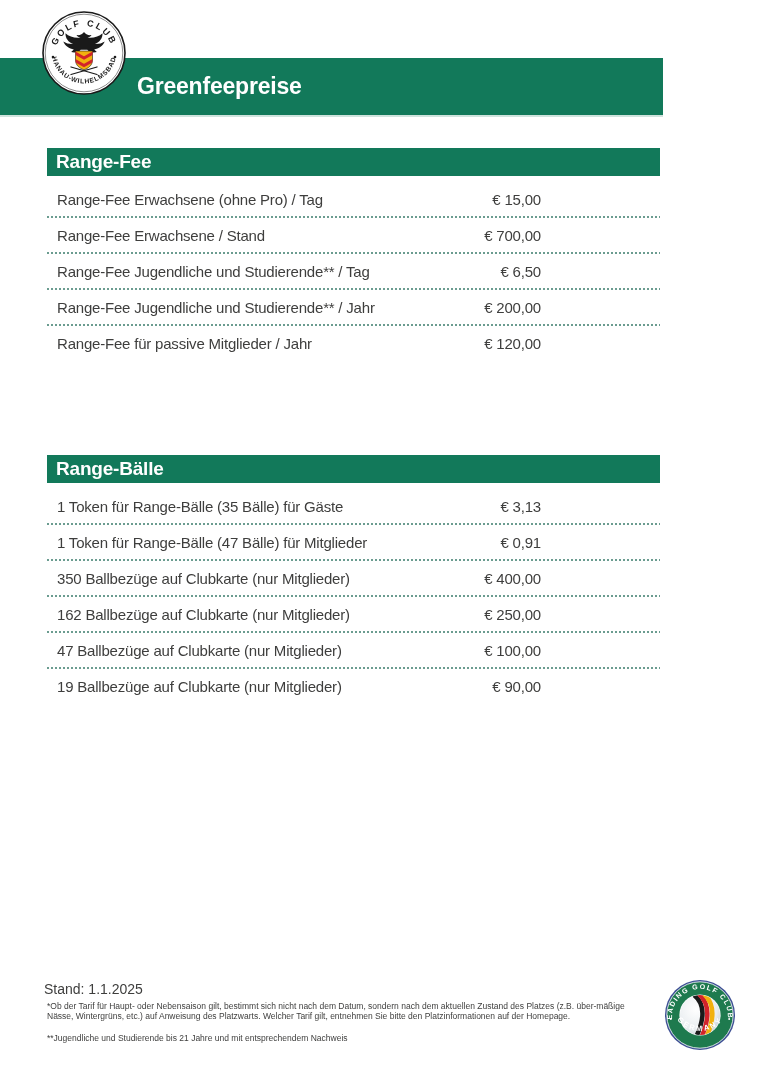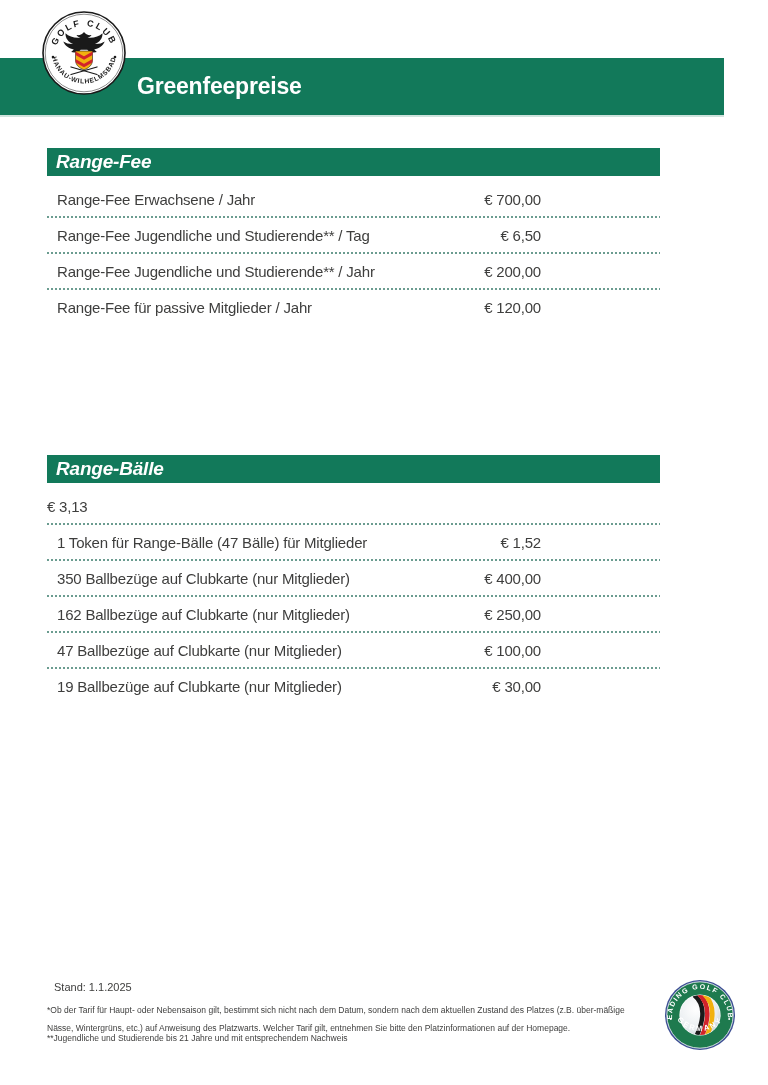--- a/index.html
+++ b/index.html
@@ -7,62 +7,62 @@
     position:relative;
     width:768px;height:1085px;
     background:#ffffff;
     margin:0 auto;
     overflow:hidden;
     font-family:"Liberation Sans",sans-serif;
     color:#3e3e3d;
   }
   
   .header-band{
-    position:absolute;left:0;top:58px;width:724px;height:57px;
+    position:absolute;left:0;top:58px;width:663px;height:57px;
     background:#12795a;
     border-bottom:2px solid #cfe3dd;
   }
   .page-title{
     position:absolute;left:137px;top:0;height:57px;
     display:flex;align-items:center;
     color:#ffffff;font-size:23px;font-weight:bold;letter-spacing:-0.2px;
   }
   .club-logo{position:absolute;left:42px;top:11px;width:84px;height:84px;}
   
   .table{position:absolute;left:47px;width:613px;}
   .table-1{top:148px;}
   .table-2{top:455px;}
   .section-header{
     height:28px;background:#12795a;
     display:flex;align-items:center;
     padding-left:9px;box-sizing:border-box;
-    color:#ffffff;font-size:19px;font-weight:bold;letter-spacing:-0.2px;font-style:italic;
+    color:#ffffff;font-size:19px;font-weight:bold;letter-spacing:-0.2px;
   }
   .rows{padding-top:5px;}
   .price-row{
     position:relative;
     height:36px;
     display:flex;align-items:center;justify-content:space-between;
   }
   .price-row:not(:last-child)::after{
     content:"";position:absolute;left:0;right:0;bottom:-1px;height:2px;
     background-image:repeating-linear-gradient(to right,#6b9c90 0 2px,transparent 2px 4px);
     background-size:4px 2px;background-repeat:repeat-x;background-position:0 0;
   }
   .row-label{
     padding-left:10px;font-size:15px;letter-spacing:-0.2px;white-space:nowrap;
   }
   .row-price{
     margin-right:119px;font-size:15px;letter-spacing:-0.2px;text-align:right;white-space:nowrap;
   }
   
-  .stand{position:absolute;left:54px;top:981px;font-size:11px;}
+  .stand{position:absolute;left:44px;top:981px;font-size:14px;}
   .footnote-1{
     position:absolute;left:47px;top:1001px;width:600px;
-    font-size:8.5px;line-height:18px;
+    font-size:8.5px;line-height:10px;
   }
   .footnote-2{position:absolute;left:47px;top:1033px;font-size:8.5px;}
   .lgc-badge{position:absolute;left:664px;top:979px;width:72px;height:72px;}
 </style>
 </head>
 <body>
 
 <div class="page">
 
   <div class="header-band">
@@ -101,21 +101,25 @@
       <line x1="55" y1="56" x2="29" y2="63.5"></line>
     </g>
   </svg>
 
   <div class="table table-1">
     <div class="section-header">
       <span>Range-Fee</span>
     </div>
     <div class="rows">
         <div class="price-row">
-          <span class="row-label">Range-Fee Erwachsene / Jahr</span>
+          <span class="row-label">Range-Fee Erwachsene (ohne Pro) / Tag</span>
+          <span class="row-price">€ 15,00</span>
+        </div>
+        <div class="price-row">
+          <span class="row-label">Range-Fee Erwachsene / Stand</span>
           <span class="row-price">€ 700,00</span>
         </div>
         <div class="price-row">
           <span class="row-label">Range-Fee Jugendliche und Studierende** / Tag</span>
           <span class="row-price">€ 6,50</span>
         </div>
         <div class="price-row">
           <span class="row-label">Range-Fee Jugendliche und Studierende** / Jahr</span>
           <span class="row-price">€ 200,00</span>
         </div>
@@ -125,41 +129,42 @@
         </div>
       </div>
   </div>
 
   <div class="table table-2">
     <div class="section-header">
       <span>Range-Bälle</span>
     </div>
     <div class="rows">
         <div class="price-row">
+          <span class="row-label">1 Token für Range-Bälle (35 Bälle) für Gäste</span>
           <span class="row-price">€ 3,13</span>
         </div>
         <div class="price-row">
           <span class="row-label">1 Token für Range-Bälle (47 Bälle) für Mitglieder</span>
-          <span class="row-price">€ 1,52</span>
+          <span class="row-price">€ 0,91</span>
         </div>
         <div class="price-row">
           <span class="row-label">350 Ballbezüge auf Clubkarte (nur Mitglieder)</span>
           <span class="row-price">€ 400,00</span>
         </div>
         <div class="price-row">
           <span class="row-label">162 Ballbezüge auf Clubkarte (nur Mitglieder)</span>
           <span class="row-price">€ 250,00</span>
         </div>
         <div class="price-row">
           <span class="row-label">47 Ballbezüge auf Clubkarte (nur Mitglieder)</span>
           <span class="row-price">€ 100,00</span>
         </div>
         <div class="price-row">
           <span class="row-label">19 Ballbezüge auf Clubkarte (nur Mitglieder)</span>
-          <span class="row-price">€ 30,00</span>
+          <span class="row-price">€ 90,00</span>
         </div>
       </div>
   </div>
 
   <div class="stand">Stand: 1.1.2025</div>
   <div class="footnote-1">*Ob der Tarif für Haupt- oder Nebensaison gilt, bestimmt sich nicht nach dem Datum, sondern nach dem aktuellen Zustand des Platzes (z.B. über-mäßige Nässe, Wintergrüns, etc.) auf Anweisung des Platzwarts. Welcher Tarif gilt, entnehmen Sie bitte den Platzinformationen auf der Homepage.</div>
   <div class="footnote-2">**Jugendliche und Studierende bis 21 Jahre und mit entsprechendem Nachweis</div>
 
   <svg class="lgc-badge" viewBox="0 0 72 72">
     <defs>

